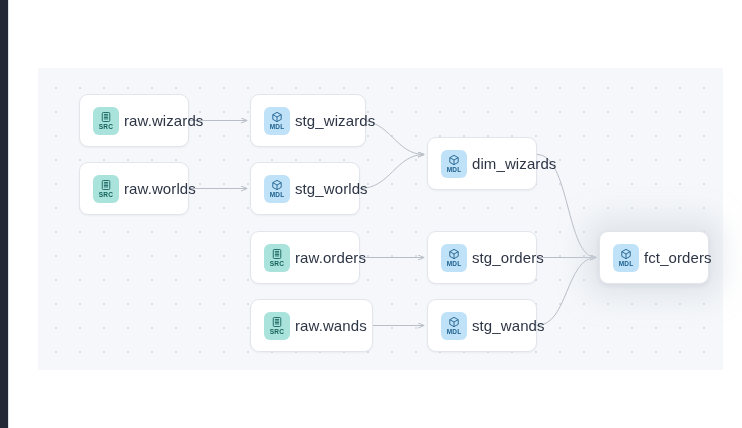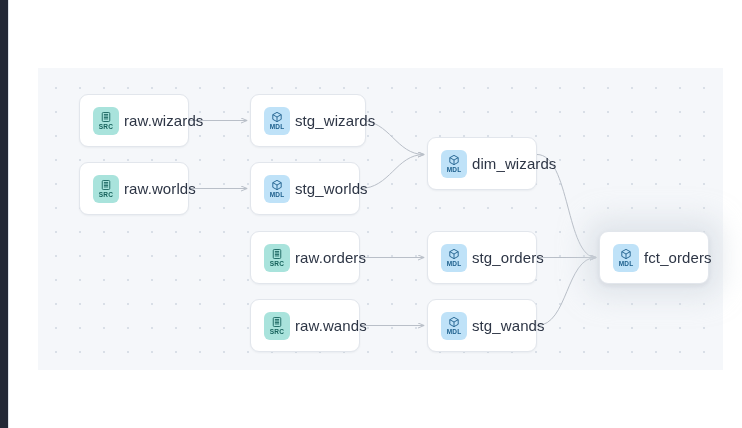--- a/index.html
+++ b/index.html
@@ -168,21 +168,21 @@
             <line x1="5.2" y1="4.6" x2="10.8" y2="4.6"></line>
             <line x1="5.2" y1="6.6" x2="10.8" y2="6.6"></line>
             <line x1="5.2" y1="8.6" x2="10.8" y2="8.6"></line>
             <line x1="5.2" y1="10.6" x2="10.8" y2="10.6"></line>
           </svg>
         </span>
         <span class="badge-text">SRC</span>
       </div>
       <span class="node-label">raw.orders</span>
     </div>
-    <div class="node" style="left: 212px; top: 231px; width: 110px; height: 53px;">
+    <div class="node" style="left: 212px; top: 231px; width: 123px; height: 53px;">
       <div class="badge src">
         <span>
           <svg width="12" height="12" viewBox="0 0 16 16" fill="none" stroke="#16625c" stroke-width="1.2">
             <rect x="3" y="2" width="10" height="12" rx="1.4"></rect>
             <line x1="5.2" y1="4.6" x2="10.8" y2="4.6"></line>
             <line x1="5.2" y1="6.6" x2="10.8" y2="6.6"></line>
             <line x1="5.2" y1="8.6" x2="10.8" y2="8.6"></line>
             <line x1="5.2" y1="10.6" x2="10.8" y2="10.6"></line>
           </svg>
         </span>

